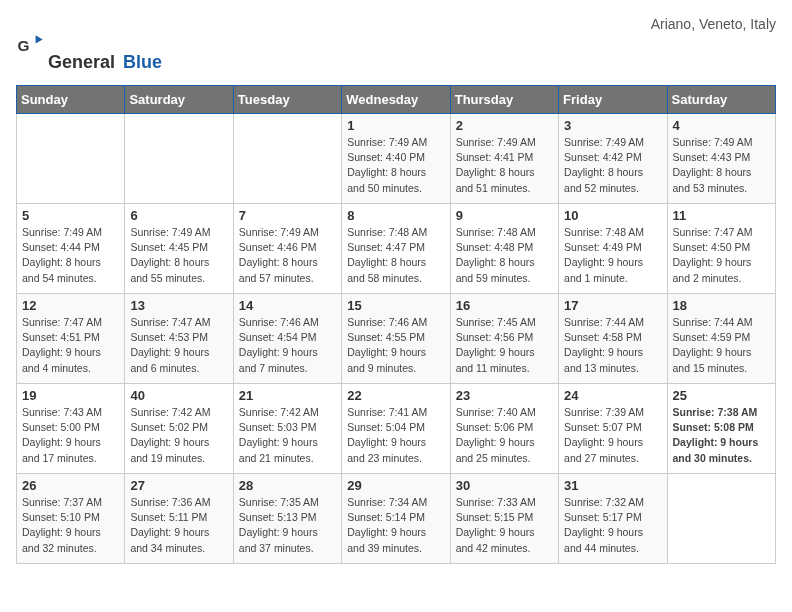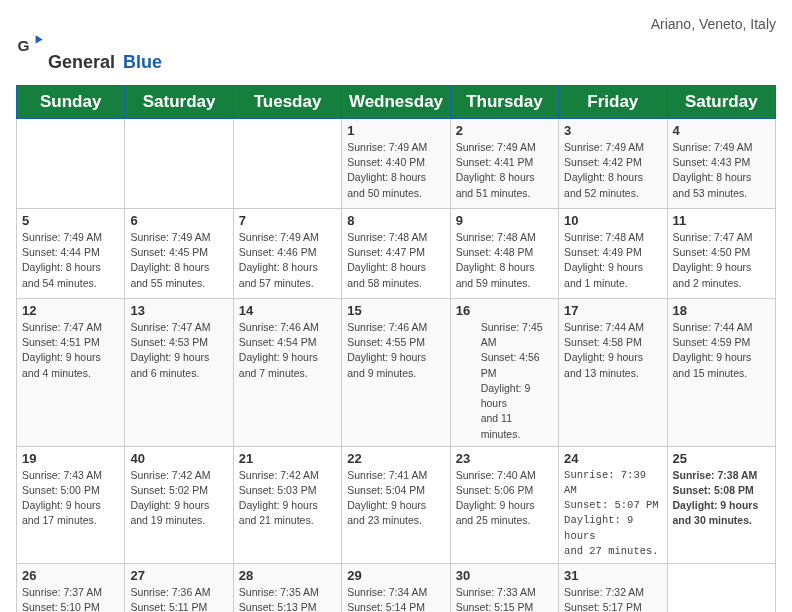--- a/index.html
+++ b/index.html
@@ -47,25 +47,25 @@
     .calendar-subtitle {
       font-size: 14px;
       color: #555;
     }
     table {
       width: 100%;
       border-collapse: collapse;
       table-layout: fixed;
     }
     thead tr th {
-      background-color: #15803d;
+      background-color: #737373;
       color: #fff;
-      font-size: 17px;
+      font-size: 13px;
       padding: 6px 4px;
-      text-align: center;
+      text-align: left;
       border: 1px solid #1a5fa8;
     }
     tbody tr td {
       border: 1px solid #ccc;
       vertical-align: top;
       padding: 4px 5px;
       height: 90px;
       font-size: 10.5px;
       color: #333;
       background: #fff;
@@ -234,21 +234,21 @@
         </td>
         <td>
           <span class="day-number">15</span>
           <div class="day-info" style="white-space: pre-line;">Sunrise: 7:46 AM
 Sunset: 4:55 PM
 Daylight: 9 hours
 and 9 minutes.</div>
         </td>
         <td>
           <span class="day-number">16</span>
-          <div class="day-info" style="white-space: pre-line; margin-left: 25px;">Sunrise: 7:45 AM
+          <div class="day-info" style="white-space: pre-line;">Sunrise: 7:45 AM
 Sunset: 4:56 PM
 Daylight: 9 hours
 and 11 minutes.</div>
         </td>
         <td>
           <span class="day-number">17</span>
           <div class="day-info" style="white-space: pre-line;">Sunrise: 7:44 AM
 Sunset: 4:58 PM
 Daylight: 9 hours
 and 13 minutes.</div>
@@ -292,21 +292,21 @@
         </td>
         <td>
           <span class="day-number">23</span>
           <div class="day-info" style="white-space: pre-line;">Sunrise: 7:40 AM
 Sunset: 5:06 PM
 Daylight: 9 hours
 and 25 minutes.</div>
         </td>
         <td>
           <span class="day-number">24</span>
-          <div class="day-info" style="white-space: pre-line; font-family: Liberation Mono, monospace;">Sunrise: 7:39 AM
+          <div class="day-info" style="white-space: pre-line;">Sunrise: 7:39 AM
 Sunset: 5:07 PM
 Daylight: 9 hours
 and 27 minutes.</div>
         </td>
         <td>
           <span class="day-number">25</span>
           <div class="day-info" style="white-space: pre-line; font-weight: bold;">Sunrise: 7:38 AM
 Sunset: 5:08 PM
 Daylight: 9 hours
 and 30 minutes.</div>

